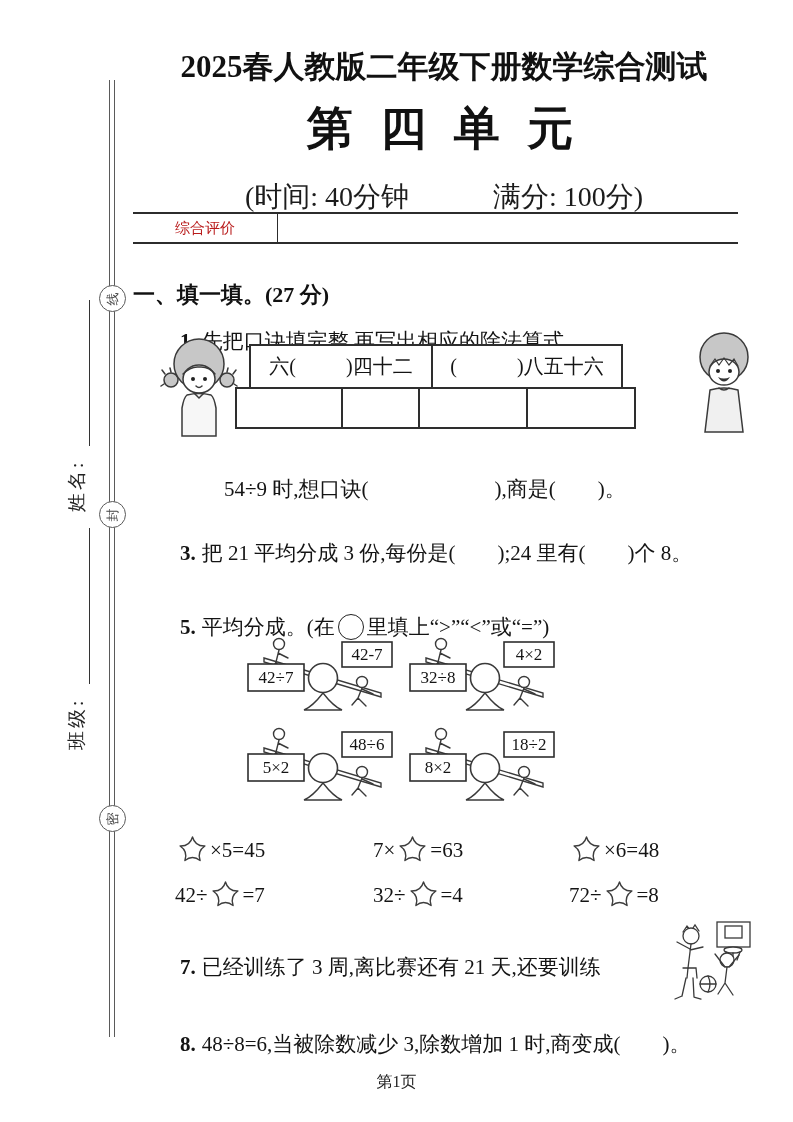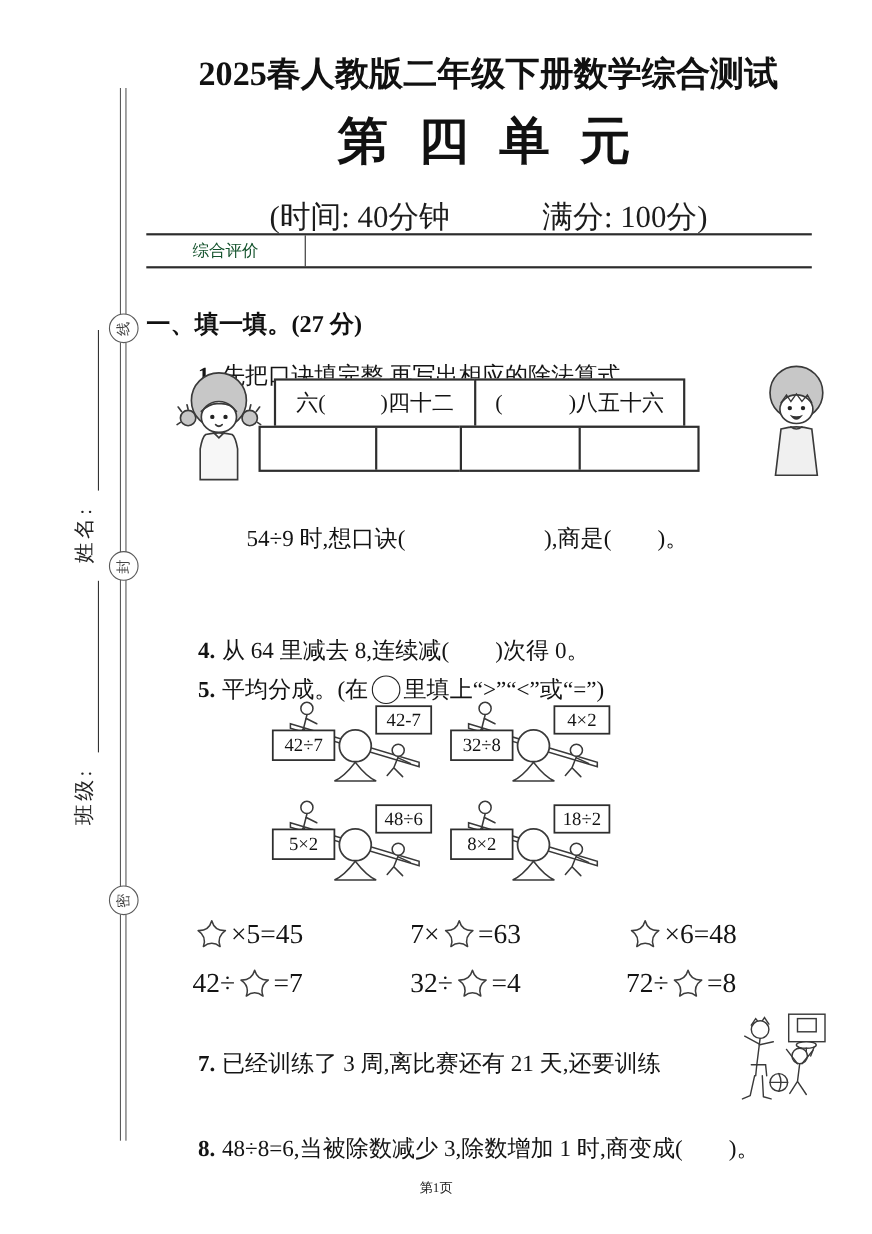--- a/index.html
+++ b/index.html
@@ -27,21 +27,21 @@
   
   .title1 { position:absolute; left:133px; top:46px; width:622px; text-align:center;
     font-weight:bold; font-size:31px; color:#111; }
   .title2 { position:absolute; left:133px; top:98px; width:622px; text-align:center;
     font-weight:bold; font-size:46px; letter-spacing:8px; color:#111; }
   .meta   { position:absolute; left:133px; top:178px; width:622px; text-align:center;
     font-size:28px; color:#1c1c1c; white-space:pre; }
   .eval-table { position:absolute; left:133px; top:212px; width:605px; height:32px;
     border-top:2px solid #2c2c2c; border-bottom:2px solid #2c2c2c; display:flex; }
   .eval-cell { width:145px; border-right:1.2px solid #2c2c2c; display:flex;
-    align-items:center; justify-content:center; font-size:15px; color:#14532d;text-align:right; }
+    align-items:center; justify-content:center; font-size:15px; color:#b91c1c;text-align:right; }
   .eval-blank { flex:1; }
 
   
   .sec-head { position:absolute; left:133px; font-size:22px; font-weight:bold; color:#111;
     white-space:pre; }
   .q { position:absolute; left:159px; font-size:21px; color:#141414; white-space:pre-wrap;
     line-height:1.25; }
   .q-cont { left:176px;margin-left:48px; }
   .q-num { font-weight:bold; margin-right:6px; }
   .circle-blank { display:inline-block; width:26px; height:26px; border:1.6px solid #222;
@@ -57,26 +57,26 @@
   .ans-cell { flex:1; }
   .ans-cell:first-child { border-right:2px solid #2e2e2e; }
 
   
   .seesaw-grid { position:absolute; left:246px; top:636px; display:grid;
     grid-template-columns:152px 152px; grid-column-gap:10px; grid-row-gap:12px; }
   svg text { font-family:"Liberation Serif","DejaVu Serif",serif; }
 
   
   .eq-grid { position:absolute; left:175px; top:835px; display:grid;
-    grid-template-columns:198px 196px auto; grid-row-gap:15px; font-size:25px; }
+    grid-template-columns:198px 196px auto; grid-row-gap:15px; font-size:21px; }
   .eq { display:flex; align-items:center; white-space:pre; }
   .eq svg { margin:0 2px; }
 
   .footer { position:absolute; left:0; top:1072px; width:793px; text-align:center;
-    font-size:12px; color:#222; }
+    font-size:16px; color:#222; }
   .defs-holder { position:absolute; width:0; height:0; overflow:hidden; }
 </style>
 </head>
 <body>
 
 <div class="page">
 
   <svg class="defs-holder" aria-hidden="true">
     <defs>
       <path id="starShape" d="M15 2 Q17.6 11.4 27.4 11 Q19.3 16.4 22.6 25.5 Q15 19.5 7.4 25.5 Q10.7 16.4 2.6 11 Q12.4 11.4 15 2 Z" fill="none" stroke="#3d3d3d" stroke-width="1.4" stroke-linejoin="round"></path>
@@ -180,24 +180,24 @@
       <div class="ans-cell"></div>
       <div class="ans-cell"></div>
     </div>
   </div>
   <svg class="fig" style="left:688px; top:330px;" width="72" height="106" viewBox="0 0 72 106">
     <use href="#boyShape" xlink:href="#boyShape"></use>
   </svg>
 
   <div class="q q-cont" style="top:476px;">54÷9 时,想口诀(                        ),商是(        )。</div>
 
-
-  <div class="q" style="top:552px;">
-    <span class="q-num">4.</span><span>从 64 里减去 8,连续减(        )次得 0。</span>
-  </div>
+  <div class="q" style="top:514px;">
+    <span class="q-num">3.</span><span>把 21 平均分成 3 份,每份是(        );24 里有(        )个 8。</span>
+  </div>
+
 
   <div class="q" style="top:588px;">
     <span class="q-num">5.</span><span>平均分成。(在</span><span class="circle-blank"></span><span>里填上“&gt;”“&lt;”或“=”)</span>
   </div>
 
   <div class="seesaw-grid">
     <svg width="150" height="78" viewBox="0 0 150 78">
       <use href="#seesawBase" xlink:href="#seesawBase"></use>
       <rect x="2" y="28" width="56" height="27" fill="#fff" stroke="#2e2e2e" stroke-width="1.6"></rect>
       <text x="30" y="47" font-size="17" text-anchor="middle" fill="#141414">42÷7</text>

